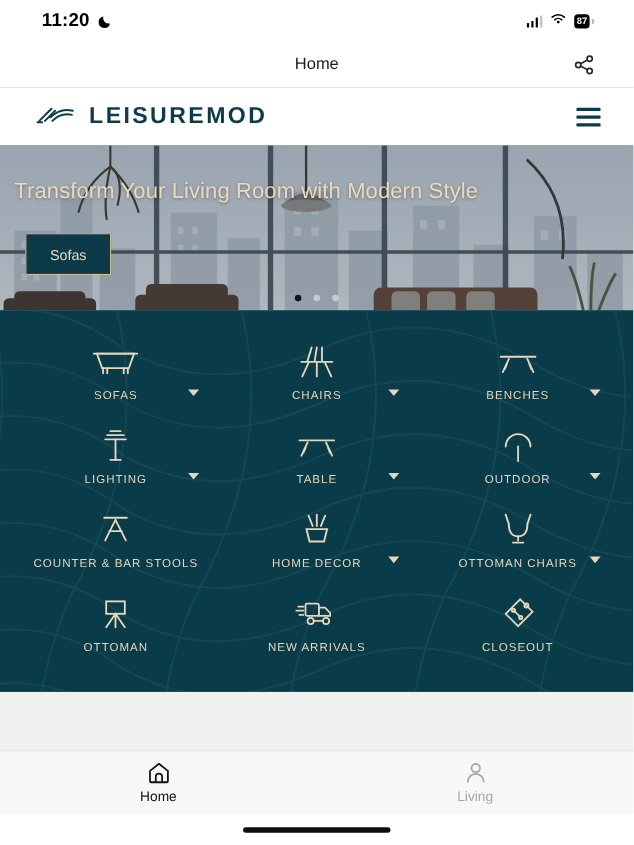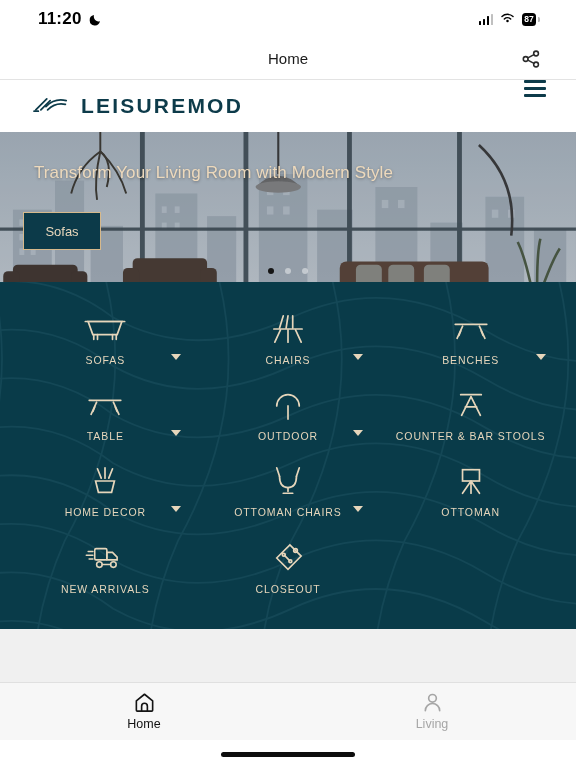--- a/index.html
+++ b/index.html
@@ -55,21 +55,21 @@
   }
   .nav-title { font-size:15px; color:#1a1a1a; }
   .share-btn {
     position:absolute; right:32px; top:50%; transform:translateY(-50%);
     width:26px; height:26px; display:flex; align-items:center; justify-content:center;
   }
 
   
   .apphead {
     height:52px;
-    display:flex; justify-content:space-between;
+    display:flex; align-items:center; justify-content:space-between;
     padding:0 30px 0 32px;
     background:#fff;
     flex:0 0 auto;
   }
   .brand { display:flex; align-items:center; gap:11px; }
   .brand-text {
     font-size:21px; font-weight:bold; letter-spacing:2.2px; color:#0d3b4a;
   }
   .hamburger { display:flex; flex-direction:column; gap:4px; cursor:pointer; }
   .hamburger i { display:block; width:22px; height:3px; background:#0d3b4a; border-radius:1px; }
@@ -79,22 +79,22 @@
   .scroll-inner { position:absolute; left:0; top:0; width:100%; }
 
   
   .hero {
     position:relative; width:100%; height:150px; overflow:hidden;
     background:#6e7b85;
   }
   .hero-img { position:absolute; inset:0; }
   .hero-overlay { position:absolute; inset:0; background:rgba(30,45,60,0.12); }
   .hero-title {
-    position:absolute; left:34px; top:30px; right:14px;
-    font-size:17px; line-height:1.27; color:#edd9bc;
+    position:absolute; left:13px; top:30px; right:14px;
+    font-size:20px; line-height:1.27; color:#edd9bc;
     text-shadow:0 1px 3px rgba(0,0,0,0.35);
     letter-spacing:0.1px;
   }
   .hero-cta {
     position:absolute; left:23px; top:80px;
     width:78px; height:38px;
     background:#0c3a49;
     border:1.5px solid #d6b98c;
     display:flex; align-items:center; justify-content:center;
   }
@@ -421,20 +421,33 @@
               <svg width="42" height="26" viewBox="0 0 44 28" fill="none" stroke="#e6d6bb" stroke-width="1.8" stroke-linecap="round">
                 <path d="M5 9 h34"></path>
                 <path d="M13 11 L7 24 M31 11 L37 24"></path>
                 <path d="M11 16 L9 21 M33 16 L35 21"></path>
               </svg>
             </div>
             <div class="cat-label">BENCHES</div>
             <span class="caret"></span>
           </div>
 
+          <div class="cat">
+            <div class="cat-icon">
+              <svg width="30" height="34" viewBox="0 0 32 36" fill="none" stroke="#e6d6bb" stroke-width="1.8" stroke-linecap="round">
+                <path d="M11 4 h10"></path>
+                <path d="M8 8 h16"></path>
+                <path d="M6 12 h20"></path>
+                <path d="M16 12 v20"></path>
+                <path d="M11 32 h10"></path>
+              </svg>
+            </div>
+            <div class="cat-label">LIGHTING</div>
+            <span class="caret"></span>
+          </div>
 
           <div class="cat">
             <div class="cat-icon">
               <svg width="42" height="26" viewBox="0 0 44 28" fill="none" stroke="#e6d6bb" stroke-width="1.8" stroke-linecap="round">
                 <path d="M5 9 h34"></path>
                 <path d="M13 11 L7 24 M31 11 L37 24"></path>
                 <path d="M11 16 L9 21 M33 16 L35 21"></path>
               </svg>
             </div>
             <div class="cat-label">TABLE</div>

